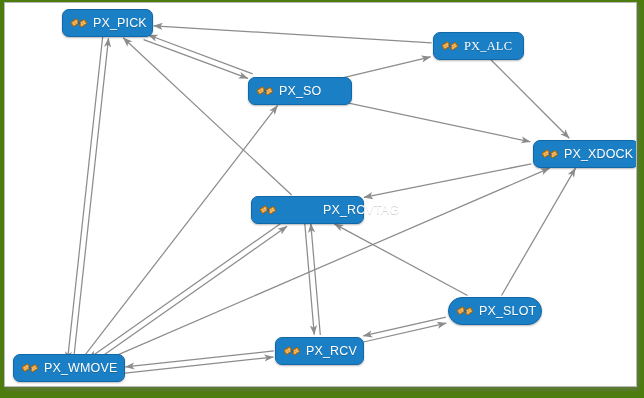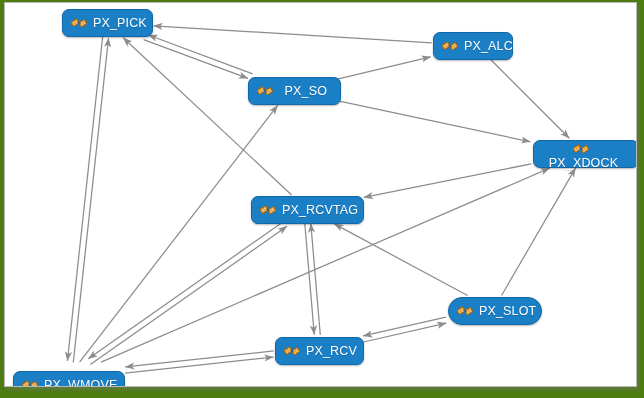--- a/index.html
+++ b/index.html
@@ -116,81 +116,81 @@
                 <rect x="8.7" y="8.8" width="2.0" height="1.3" fill="#f6cf8e"></rect>
                 <rect x="11.2" y="8.8" width="2.2" height="1.3" fill="#f6cf8e"></rect>
                 <rect x="8.7" y="10.7" width="2.0" height="1.2" fill="#f6cf8e"></rect>
                 <rect x="11.2" y="10.7" width="2.2" height="1.2" fill="#f6cf8e"></rect>
               </g>
               <path d="M6.6 7.0 L9.6 9.0" stroke="#1b5fa8" stroke-width="1.5" fill="none"></path>
             </svg>
           </span>
           <span class="node-label">PX_PICK</span>
         </div>
-        <div class="node" style="left: 428px; top: 29px; width: 80px; background: rgb(27, 127, 198); border-color: rgb(17, 104, 168); color: rgb(255, 255, 255);">
+        <div class="node" style="left: 428px; top: 29px; width: 91px; background: rgb(27, 127, 198); border-color: rgb(17, 104, 168); color: rgb(255, 255, 255); font-family: Liberation Serif, serif;">
           <span style="display: flex;">
             <svg class="node-icon" viewBox="0 0 16 16" aria-hidden="true">
               <g transform="rotate(-32 8 8)">
                 <rect x="1.2" y="3.0" width="7.2" height="5.2" rx="1" fill="#d98a1a" stroke="#9c5c06" stroke-width="0.7"></rect>
                 <rect x="2.4" y="4.2" width="2.0" height="1.3" fill="#f6cf8e"></rect>
                 <rect x="5.0" y="4.2" width="2.2" height="1.3" fill="#f6cf8e"></rect>
                 <rect x="2.4" y="6.1" width="2.0" height="1.2" fill="#f6cf8e"></rect>
                 <rect x="5.0" y="6.1" width="2.2" height="1.2" fill="#f6cf8e"></rect>
                 <rect x="7.6" y="7.6" width="7.0" height="5.2" rx="1" fill="#d98a1a" stroke="#9c5c06" stroke-width="0.7"></rect>
                 <rect x="8.7" y="8.8" width="2.0" height="1.3" fill="#f6cf8e"></rect>
                 <rect x="11.2" y="8.8" width="2.2" height="1.3" fill="#f6cf8e"></rect>
                 <rect x="8.7" y="10.7" width="2.0" height="1.2" fill="#f6cf8e"></rect>
                 <rect x="11.2" y="10.7" width="2.2" height="1.2" fill="#f6cf8e"></rect>
               </g>
               <path d="M6.6 7.0 L9.6 9.0" stroke="#1b5fa8" stroke-width="1.5" fill="none"></path>
             </svg>
           </span>
           <span class="node-label">PX_ALC</span>
         </div>
-        <div class="node" style="left: 243px; top: 74px; width: 93px; background: rgb(27, 127, 198); border-color: rgb(17, 104, 168); color: rgb(255, 255, 255); justify-content: space-between;">
+        <div class="node" style="left: 243px; top: 74px; width: 104px; background: rgb(27, 127, 198); border-color: rgb(17, 104, 168); color: rgb(255, 255, 255);">
           <span style="display: flex;">
             <svg class="node-icon" viewBox="0 0 16 16" aria-hidden="true">
               <g transform="rotate(-32 8 8)">
                 <rect x="1.2" y="3.0" width="7.2" height="5.2" rx="1" fill="#d98a1a" stroke="#9c5c06" stroke-width="0.7"></rect>
                 <rect x="2.4" y="4.2" width="2.0" height="1.3" fill="#f6cf8e"></rect>
                 <rect x="5.0" y="4.2" width="2.2" height="1.3" fill="#f6cf8e"></rect>
                 <rect x="2.4" y="6.1" width="2.0" height="1.2" fill="#f6cf8e"></rect>
                 <rect x="5.0" y="6.1" width="2.2" height="1.2" fill="#f6cf8e"></rect>
                 <rect x="7.6" y="7.6" width="7.0" height="5.2" rx="1" fill="#d98a1a" stroke="#9c5c06" stroke-width="0.7"></rect>
                 <rect x="8.7" y="8.8" width="2.0" height="1.3" fill="#f6cf8e"></rect>
                 <rect x="11.2" y="8.8" width="2.2" height="1.3" fill="#f6cf8e"></rect>
                 <rect x="8.7" y="10.7" width="2.0" height="1.2" fill="#f6cf8e"></rect>
                 <rect x="11.2" y="10.7" width="2.2" height="1.2" fill="#f6cf8e"></rect>
               </g>
               <path d="M6.6 7.0 L9.6 9.0" stroke="#1b5fa8" stroke-width="1.5" fill="none"></path>
             </svg>
           </span>
           <span class="node-label">PX_SO</span>
         </div>
-        <div class="node" style="left: 528px; top: 137px; width: 106px; background: rgb(27, 127, 198); border-color: rgb(17, 104, 168); color: rgb(255, 255, 255); flex-direction: column;">
+        <div class="node" style="left: 528px; top: 137px; width: 106px; background: rgb(27, 127, 198); border-color: rgb(17, 104, 168); color: rgb(255, 255, 255);">
           <span style="display: flex;">
             <svg class="node-icon" viewBox="0 0 16 16" aria-hidden="true">
               <g transform="rotate(-32 8 8)">
                 <rect x="1.2" y="3.0" width="7.2" height="5.2" rx="1" fill="#d98a1a" stroke="#9c5c06" stroke-width="0.7"></rect>
                 <rect x="2.4" y="4.2" width="2.0" height="1.3" fill="#f6cf8e"></rect>
                 <rect x="5.0" y="4.2" width="2.2" height="1.3" fill="#f6cf8e"></rect>
                 <rect x="2.4" y="6.1" width="2.0" height="1.2" fill="#f6cf8e"></rect>
                 <rect x="5.0" y="6.1" width="2.2" height="1.2" fill="#f6cf8e"></rect>
                 <rect x="7.6" y="7.6" width="7.0" height="5.2" rx="1" fill="#d98a1a" stroke="#9c5c06" stroke-width="0.7"></rect>
                 <rect x="8.7" y="8.8" width="2.0" height="1.3" fill="#f6cf8e"></rect>
                 <rect x="11.2" y="8.8" width="2.2" height="1.3" fill="#f6cf8e"></rect>
                 <rect x="8.7" y="10.7" width="2.0" height="1.2" fill="#f6cf8e"></rect>
                 <rect x="11.2" y="10.7" width="2.2" height="1.2" fill="#f6cf8e"></rect>
               </g>
               <path d="M6.6 7.0 L9.6 9.0" stroke="#1b5fa8" stroke-width="1.5" fill="none"></path>
             </svg>
           </span>
           <span class="node-label">PX_XDOCK</span>
         </div>
-        <div class="node" style="left: 246px; top: 193px; width: 113px; background: rgb(27, 127, 198); border-color: rgb(17, 104, 168); color: rgb(255, 255, 255);">
+        <div class="node" style="left: 246px; top: 193px; width: 113px; background: rgb(27, 127, 198); border-color: rgb(17, 104, 168); color: rgb(255, 255, 255); gap: 41px;">
           <span style="display: flex;">
             <svg class="node-icon" viewBox="0 0 16 16" aria-hidden="true">
               <g transform="rotate(-32 8 8)">
                 <rect x="1.2" y="3.0" width="7.2" height="5.2" rx="1" fill="#d98a1a" stroke="#9c5c06" stroke-width="0.7"></rect>
                 <rect x="2.4" y="4.2" width="2.0" height="1.3" fill="#f6cf8e"></rect>
                 <rect x="5.0" y="4.2" width="2.2" height="1.3" fill="#f6cf8e"></rect>
                 <rect x="2.4" y="6.1" width="2.0" height="1.2" fill="#f6cf8e"></rect>
                 <rect x="5.0" y="6.1" width="2.2" height="1.2" fill="#f6cf8e"></rect>
                 <rect x="7.6" y="7.6" width="7.0" height="5.2" rx="1" fill="#d98a1a" stroke="#9c5c06" stroke-width="0.7"></rect>
                 <rect x="8.7" y="8.8" width="2.0" height="1.3" fill="#f6cf8e"></rect>
@@ -236,21 +236,21 @@
                 <rect x="8.7" y="8.8" width="2.0" height="1.3" fill="#f6cf8e"></rect>
                 <rect x="11.2" y="8.8" width="2.2" height="1.3" fill="#f6cf8e"></rect>
                 <rect x="8.7" y="10.7" width="2.0" height="1.2" fill="#f6cf8e"></rect>
                 <rect x="11.2" y="10.7" width="2.2" height="1.2" fill="#f6cf8e"></rect>
               </g>
               <path d="M6.6 7.0 L9.6 9.0" stroke="#1b5fa8" stroke-width="1.5" fill="none"></path>
             </svg>
           </span>
           <span class="node-label">PX_RCV</span>
         </div>
-        <div class="node" style="left: 8px; top: 368px; width: 112px; background: rgb(27, 127, 198); border-color: rgb(17, 104, 168); color: rgb(255, 255, 255);">
+        <div class="node" style="left: 8px; top: 351px; width: 112px; background: rgb(27, 127, 198); border-color: rgb(17, 104, 168); color: rgb(255, 255, 255);">
           <span style="display: flex;">
             <svg class="node-icon" viewBox="0 0 16 16" aria-hidden="true">
               <g transform="rotate(-32 8 8)">
                 <rect x="1.2" y="3.0" width="7.2" height="5.2" rx="1" fill="#d98a1a" stroke="#9c5c06" stroke-width="0.7"></rect>
                 <rect x="2.4" y="4.2" width="2.0" height="1.3" fill="#f6cf8e"></rect>
                 <rect x="5.0" y="4.2" width="2.2" height="1.3" fill="#f6cf8e"></rect>
                 <rect x="2.4" y="6.1" width="2.0" height="1.2" fill="#f6cf8e"></rect>
                 <rect x="5.0" y="6.1" width="2.2" height="1.2" fill="#f6cf8e"></rect>
                 <rect x="7.6" y="7.6" width="7.0" height="5.2" rx="1" fill="#d98a1a" stroke="#9c5c06" stroke-width="0.7"></rect>
                 <rect x="8.7" y="8.8" width="2.0" height="1.3" fill="#f6cf8e"></rect>

